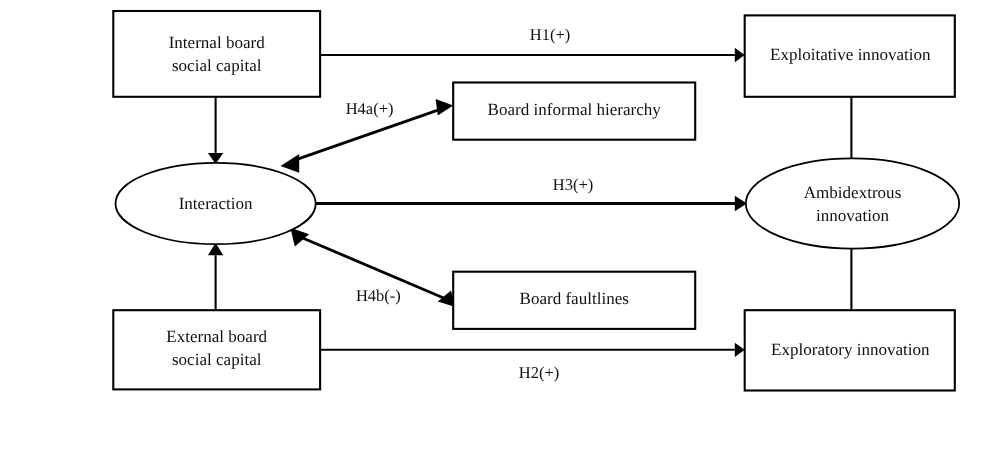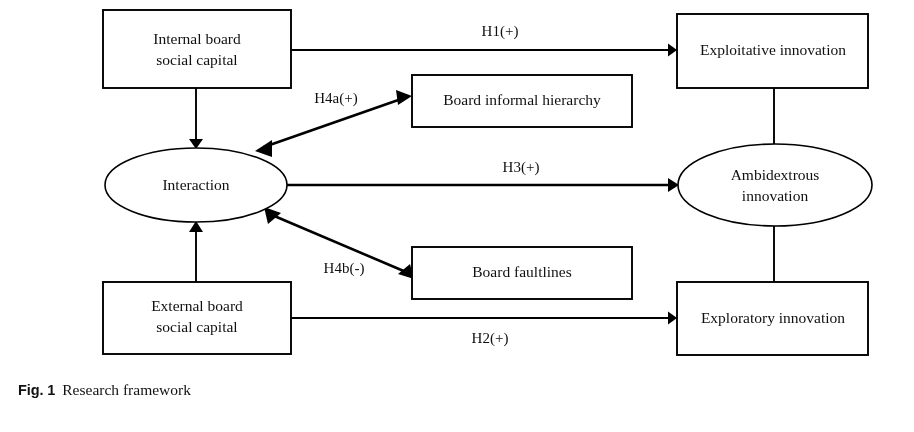--- a/index.html
+++ b/index.html
@@ -177,17 +177,14 @@
       <text class="node-label" x="773" y="51">Exploitative innovation</text>
     </g>
 
     <g>
       <rect class="node-box" x="677" y="282" width="191" height="73"></rect>
       <text class="node-label" x="773" y="319">Exploratory innovation</text>
     </g>
 
   </svg>
 
-  <div class="caption">
-    <span class="caption-tag">Fig. 1</span><span class="caption-text">Research framework</span>
-  </div>
 
 </div>
 
 </body></html>

